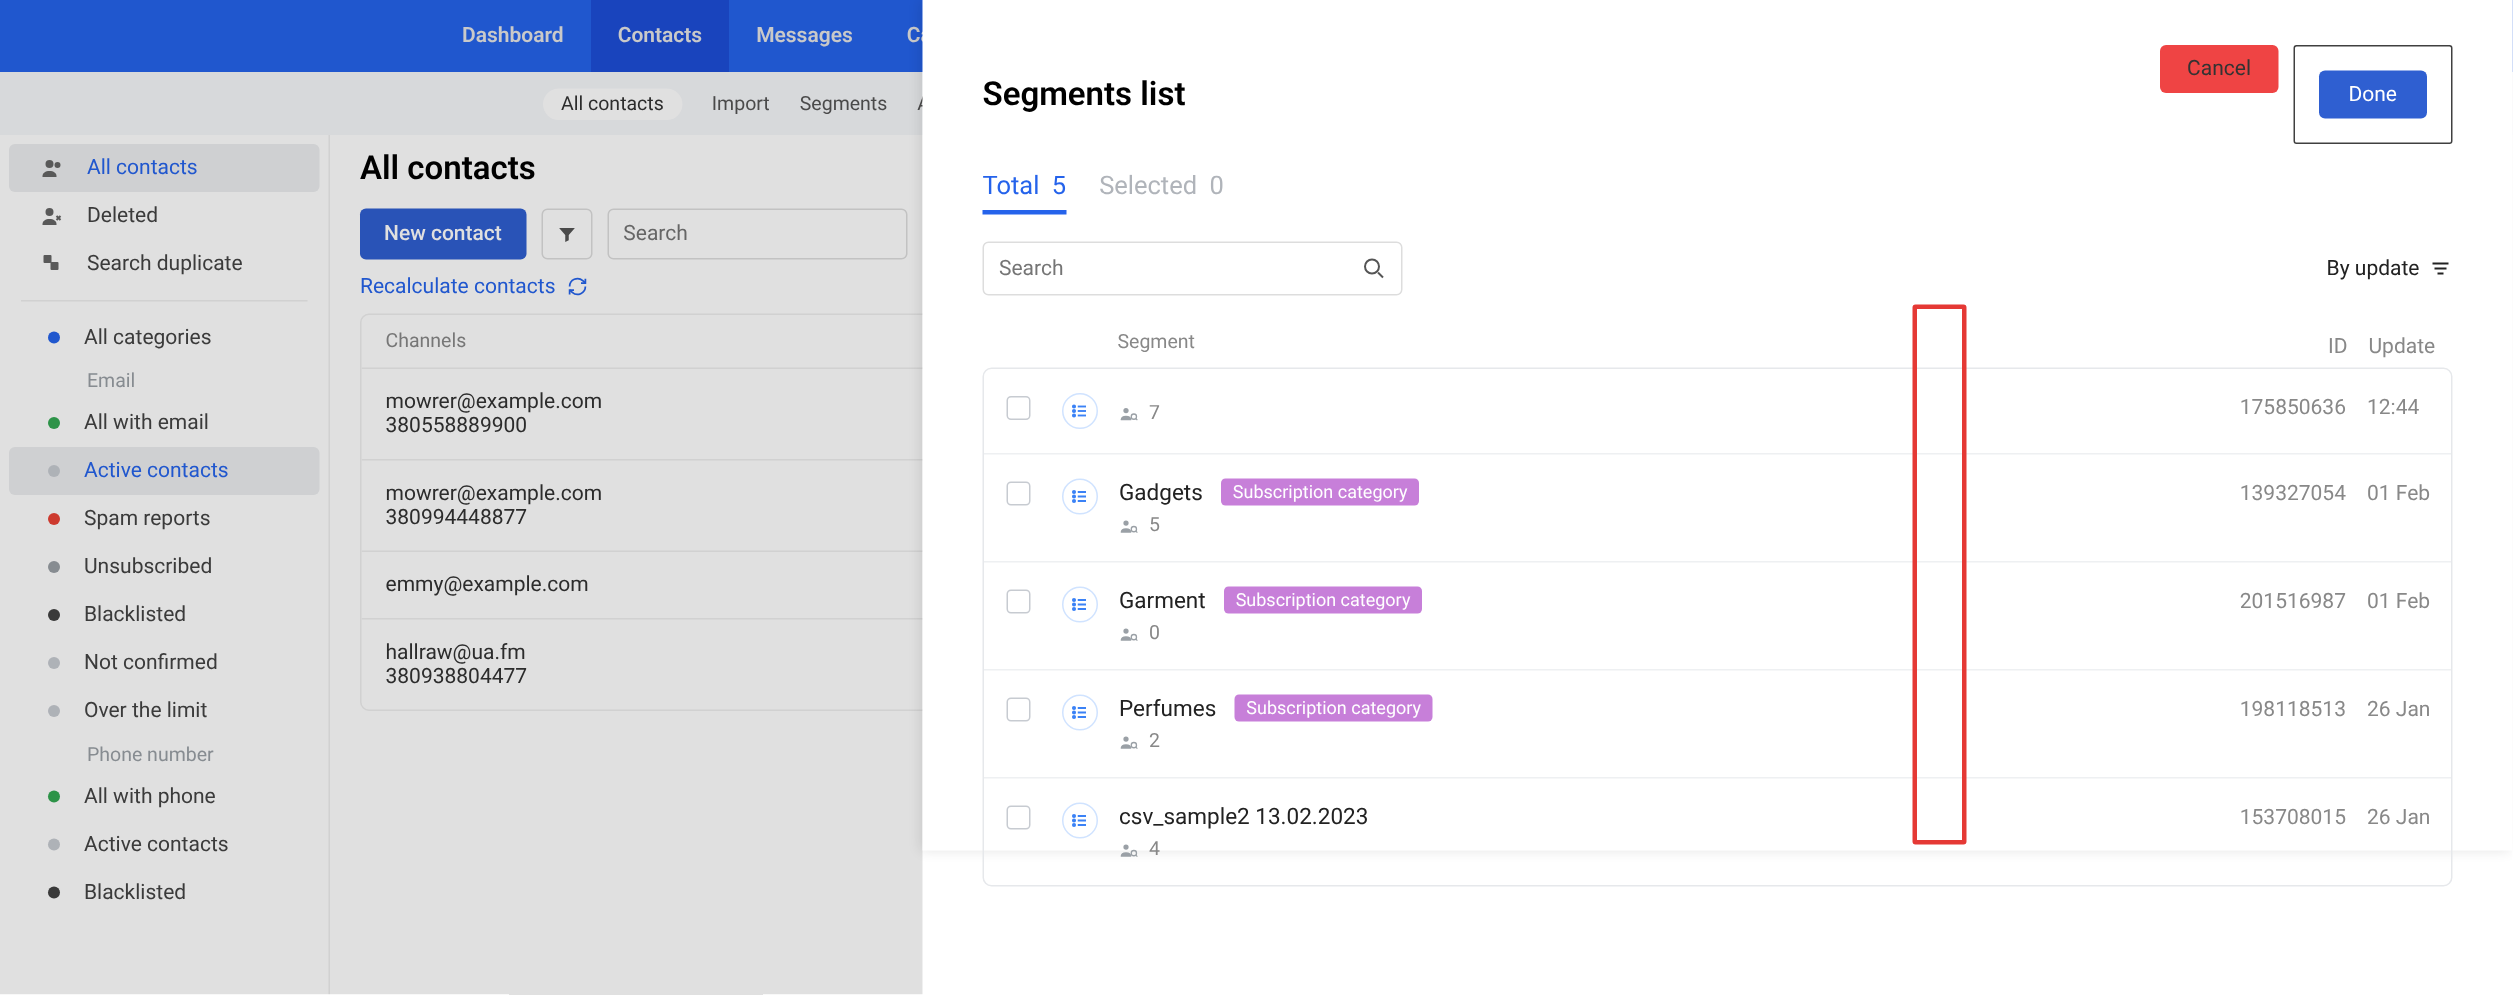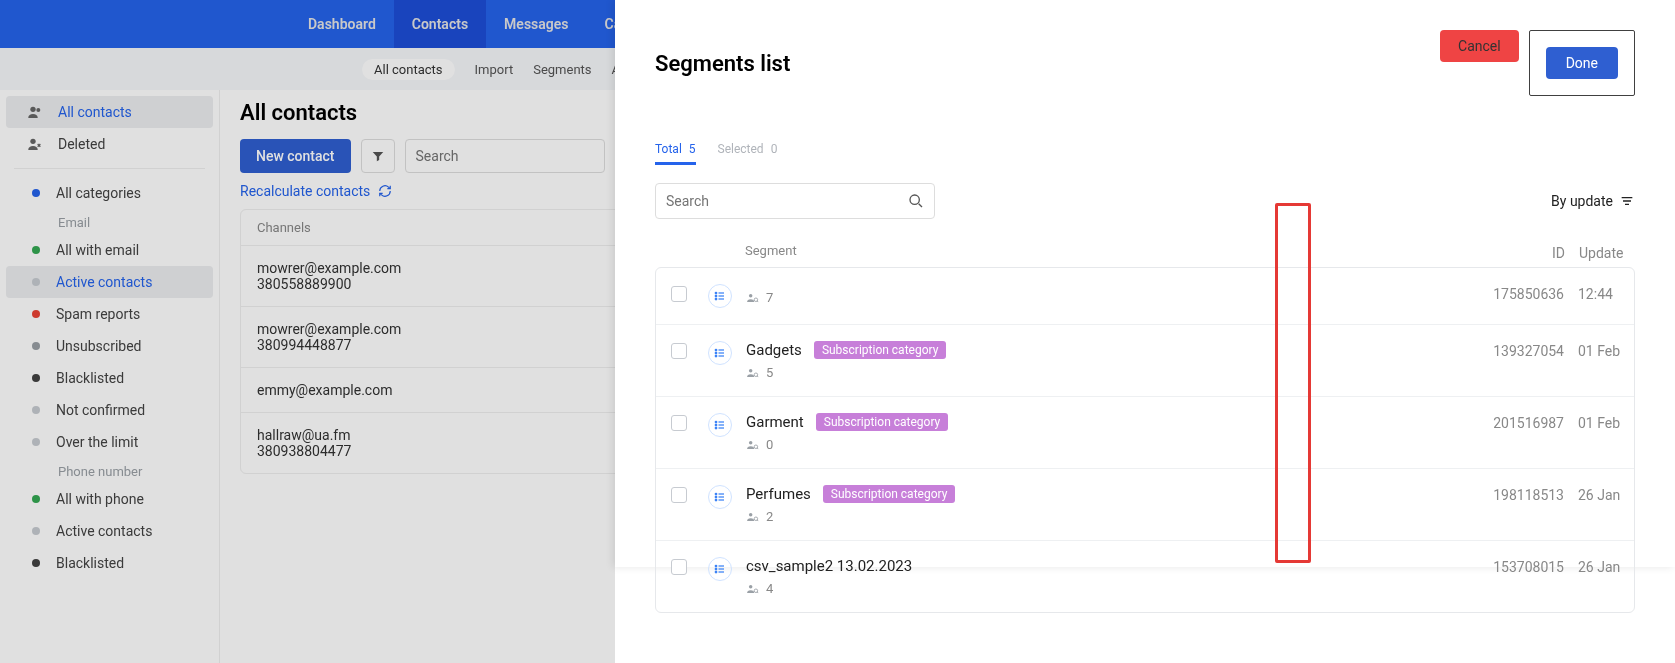--- a/index.html
+++ b/index.html
@@ -49,21 +49,21 @@
   
   .panel { position: absolute; top: 0; right: 0; width: 1060px; height: 567px; background: #fff; box-shadow: -2px 0 8px rgba(0,0,0,0.1); padding: 30px 40px 0 40px; }
   .panel-head { display: flex; align-items: center; justify-content: space-between; margin-bottom: 18px; }
   .panel-head h2 { font-size: 22px; font-weight: 600; }
   .panel-actions { display: flex; gap: 10px; }
   .btn-secondary { background: #ef4444; border: none; border-radius: 4px; height: 32px; padding: 0 18px; font-size: 14px; cursor:pointer; color:#333; }
   .btn-done { background: #2f5fd1; color:#fff; border: none; border-radius: 4px; height: 32px; padding: 0 20px; font-size: 14px; cursor:pointer; }
   .done-highlight { border: 1px solid #404040; padding: 16px; border-radius: 2px; text-decoration: underline; }
 
   .panel-tabs { display:flex; gap: 22px; border-bottom: 0; margin-bottom: 18px; }
-  .ptab { font-size: 12px; padding-bottom: 6px; cursor:pointer;margin-top:28px; }
+  .ptab { font-size: 17px; padding-bottom: 6px; cursor:pointer; }
   .ptab.active { color: #2563eb; border-bottom: 3px solid #2563eb; }
   .ptab .count { margin-left: 4px; }
   .ptab.muted { color: #b0b4ba; }
 
   .panel-toolbar { display:flex; justify-content: space-between; align-items:center; margin-bottom: 18px; }
   .panel-search { width: 280px; height: 36px; border: 1px solid #ddd; border-radius: 4px; display:flex; align-items:center; padding: 0 10px; gap: 8px; }
   .panel-search input { border: none; outline: none; flex: 1; font-size: 14px; }
   .sort-ctrl { display:flex; align-items:center; gap:6px; font-size: 14px; color:#222; cursor:pointer;margin-left:41px; }
 
   .seg-head { display:flex; padding: 6px 0; font-size:13px; color:#888; }
@@ -123,20 +123,29 @@
       </div>
       <div class="side-item">
         <span class="side-icon">
           <svg width="16" height="16" viewBox="0 0 24 24" fill="currentColor">
               <circle cx="9" cy="8" r="4"></circle>
               <path d="M2 20c0-3 3-5 7-5s7 2 7 5v1H2z"></path>
               <path d="M16 12l4 4M20 12l-4 4" stroke="currentColor" stroke-width="2" fill="none"></path>
             </svg>
         </span>
         <span>Deleted</span>
+      </div>
+      <div class="side-item">
+        <span class="side-icon">
+          <svg width="16" height="16" viewBox="0 0 24 24" fill="currentColor">
+              <rect x="3" y="3" width="8" height="8" rx="1"></rect>
+              <rect x="10" y="10" width="8" height="8" rx="1"></rect>
+            </svg>
+        </span>
+        <span>Search duplicate</span>
       </div>
       <div class="divider"></div>
       <div class="side-item">
         <span class="dot" style="background:#2563eb"></span>
         <span>All categories</span>
       </div>
       <div class="side-head">Email</div>
       <div id="email-list">
           <div class="side-item">
             <span class="dot" style="background:#34a853"></span>

